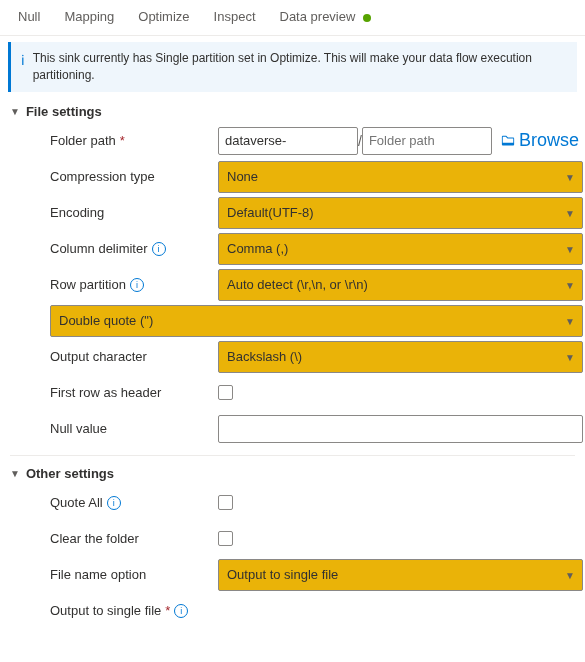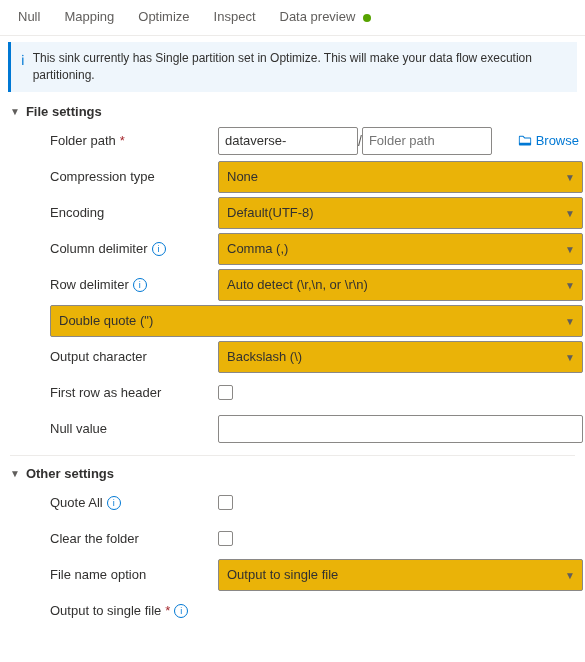--- a/index.html
+++ b/index.html
@@ -132,21 +132,21 @@
     .separator {
       color: #605e5c;
       font-size: 14px;
     }
     .browse-btn {
       display: flex;
       align-items: center;
       gap: 4px;
       color: #0078d4;
       cursor: pointer;
-      font-size: 13px;
+      font-size: 18px;
       white-space: nowrap;
       background: none;
       border: none;
       padding: 0 4px;
     }
     .dropdown-wrapper {
       position: relative;
       flex: 1;
     }
     .dropdown-wrapper select {
@@ -321,21 +321,21 @@
           <option>Space</option>
           <option>Custom</option>
         </select>
         <span class="dropdown-arrow">▼</span>
       </div>
     </div>
   </div>
 
   <div class="form-row">
     <div class="form-label">
-      <span>Row delimiter</span>
+      <span>Row partition</span>
       <span class="info-circle">i</span>
     </div>
     <div class="form-control-area">
       <div class="dropdown-wrapper">
         <select>
           <option>Auto detect (\r,\n, or \r\n)</option>
           <option>\r\n</option>
           <option>\n</option>
           <option>\r</option>
           <option>Custom</option>

